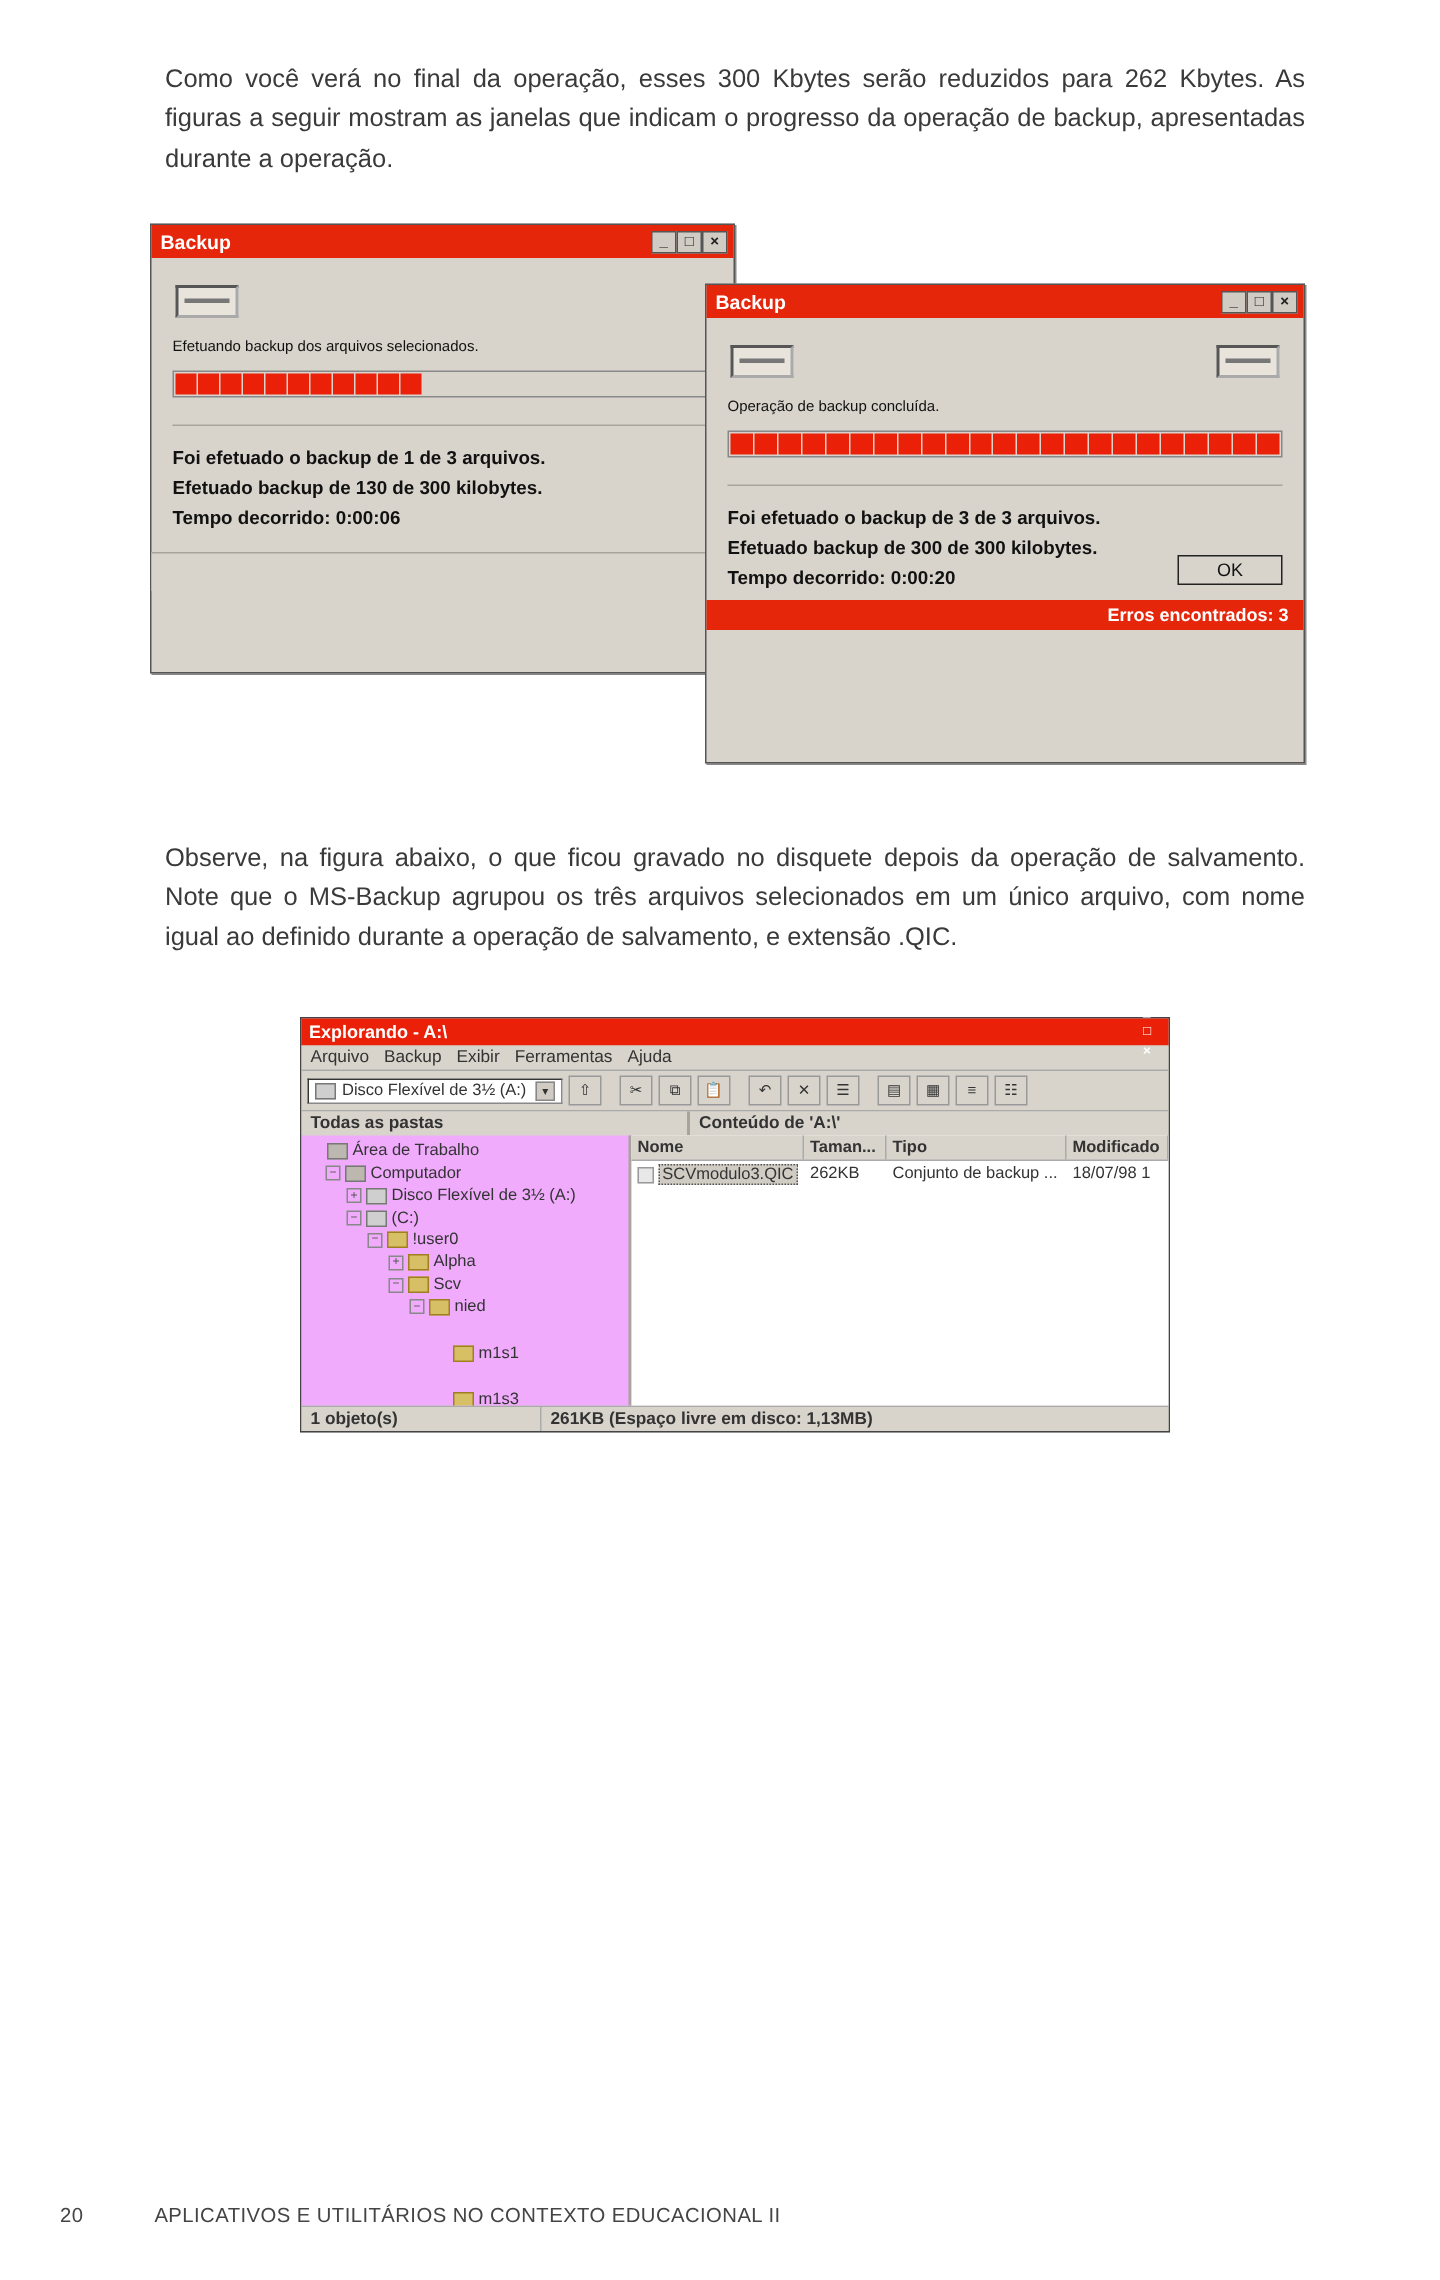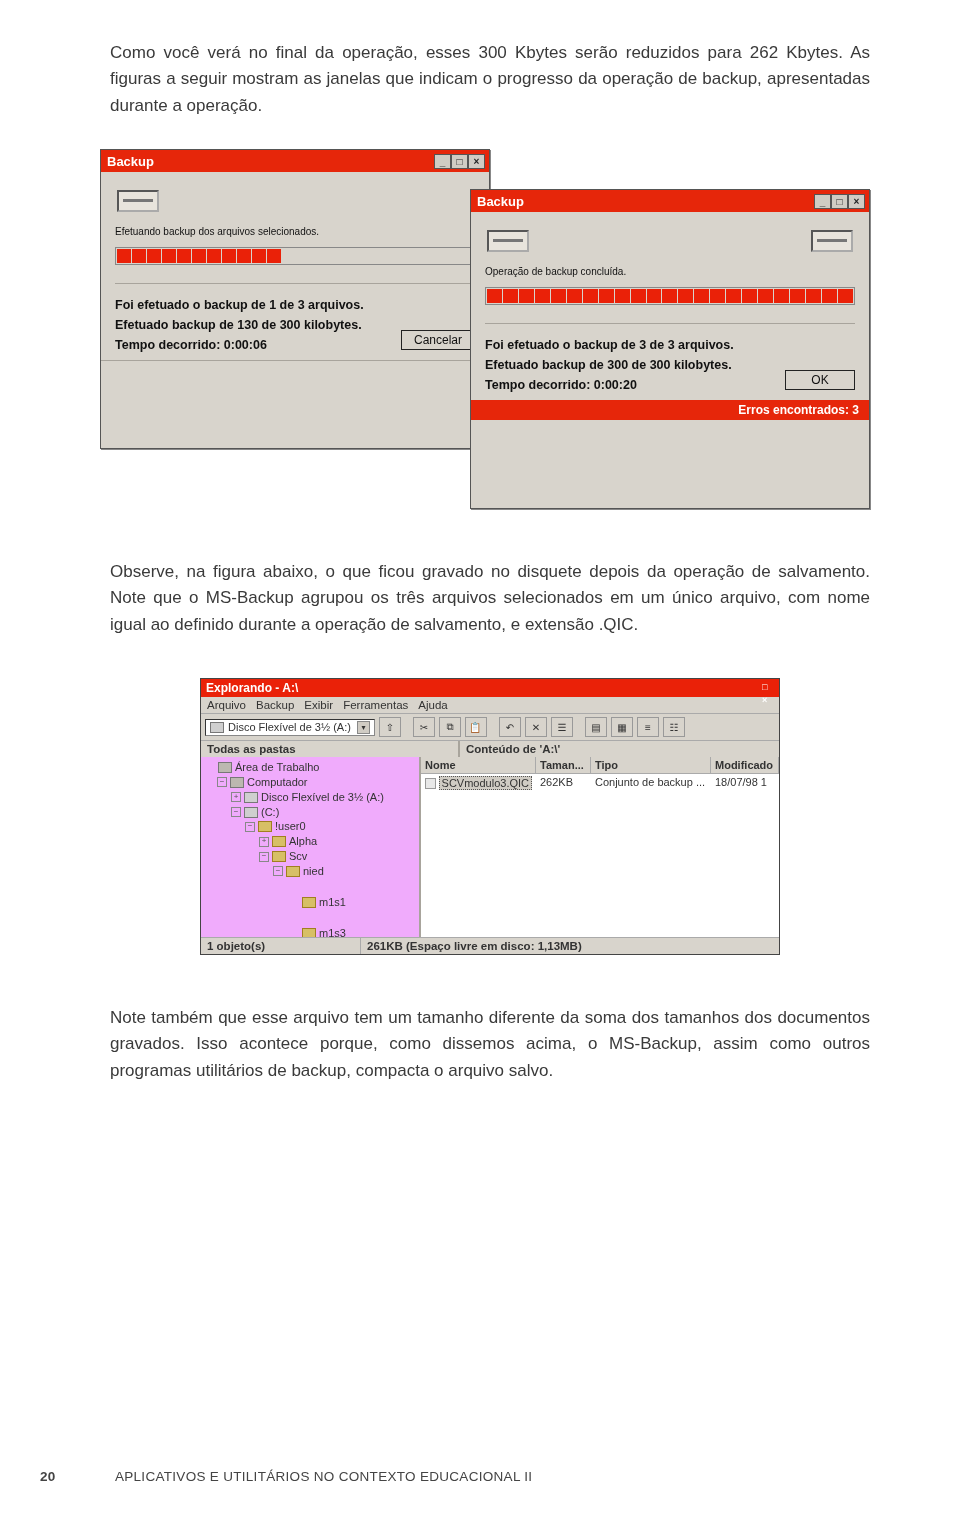--- a/index.html
+++ b/index.html
@@ -231,21 +231,21 @@
   .ex-status .s2{flex:1; padding:2px 6px;}
 
   .footer {
     position: absolute;
     bottom: 36px;
     left: 40px;
     font-size: 13.5px;
     color: #444;
     letter-spacing: 0.3px;
   }
-  .footer .num { font-weight: bold; margin-right: 56px; }
+  .footer .num { font-weight: normal; margin-right: 44px; }
 </style>
 </head>
 <body>
 
 <div class="page">
 
   <p class="para">Como você verá no final da operação, esses 300 Kbytes serão reduzidos para 262 Kbytes. As figuras a seguir mostram as janelas que indicam o progresso da operação de backup, apresentadas durante a operação.</p>
 
   <div class="dialogs">
 
@@ -275,23 +275,20 @@
               <span class="seg"></span>
             <span class="seg"></span>
               <span class="seg"></span>
               <span class="seg"></span>
           </div>
         </div>
         <hr class="divider">
         <div class="info-line">Foi efetuado o backup de 1 de 3 arquivos.</div>
         <div class="info-line">Efetuado backup de 130 de 300 kilobytes.</div>
         <div class="info-line">Tempo decorrido: 0:00:06</div>
-        <div class="btn-row">
-          <span class="btn">Cancelar</span>
-        </div>
       </div>
       <div class="win-bottom-strip"></div>
     </div>
 
     <div class="win win2">
       <div class="titlebar">
         <span>Backup</span>
         <div class="controls">
           <div class="ctl">_</div>
           <div class="ctl">□</div>
@@ -470,20 +467,19 @@
           </div>
         </div>
       </div>
       <div class="ex-status">
         <div class="s1">1 objeto(s)</div>
         <div class="s2">261KB (Espaço livre em disco: 1,13MB)</div>
       </div>
     </div>
   </div>
 
-  <p class="para">Note também que esse arquivo tem um tamanho diferente da soma dos tamanhos dos documentos gravados. Isso acontece porque, como dissemos acima, o MS-Backup, assim como outros programas utilitários de backup, compacta o arquivo salvo.</p>
 
 </div>
 
 <div class="footer">
   <span class="num">20</span>
   <span>APLICATIVOS E UTILITÁRIOS NO CONTEXTO EDUCACIONAL  II</span>
 </div>
 
 </body></html>

